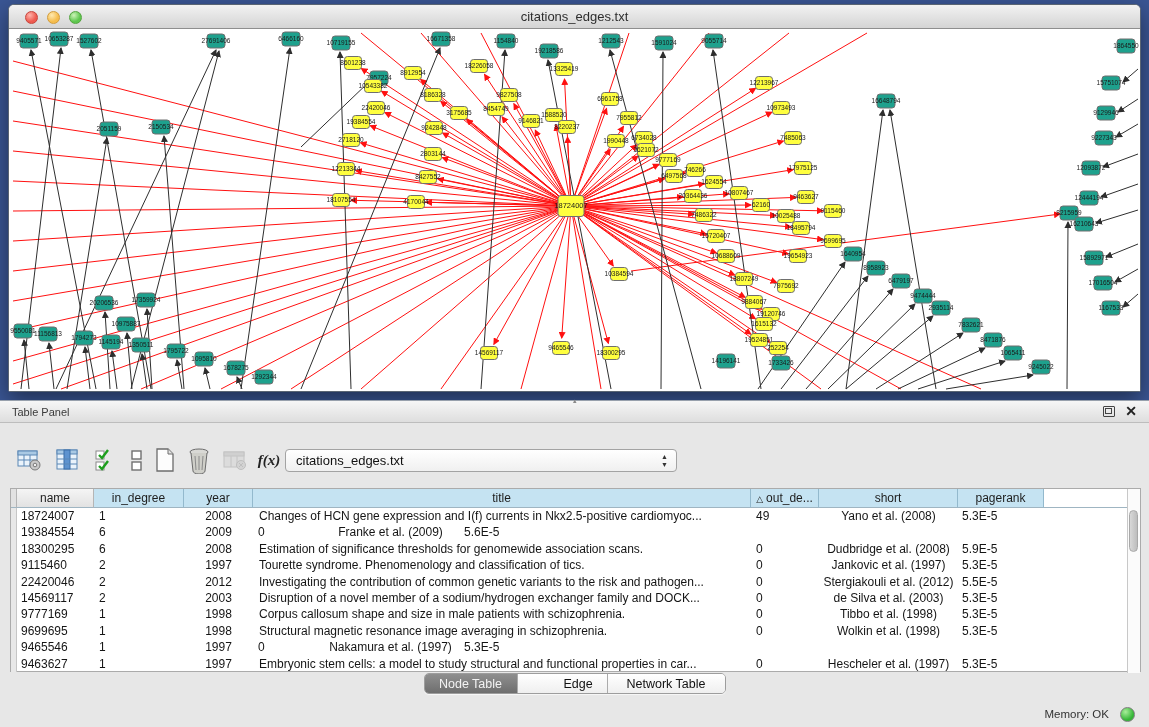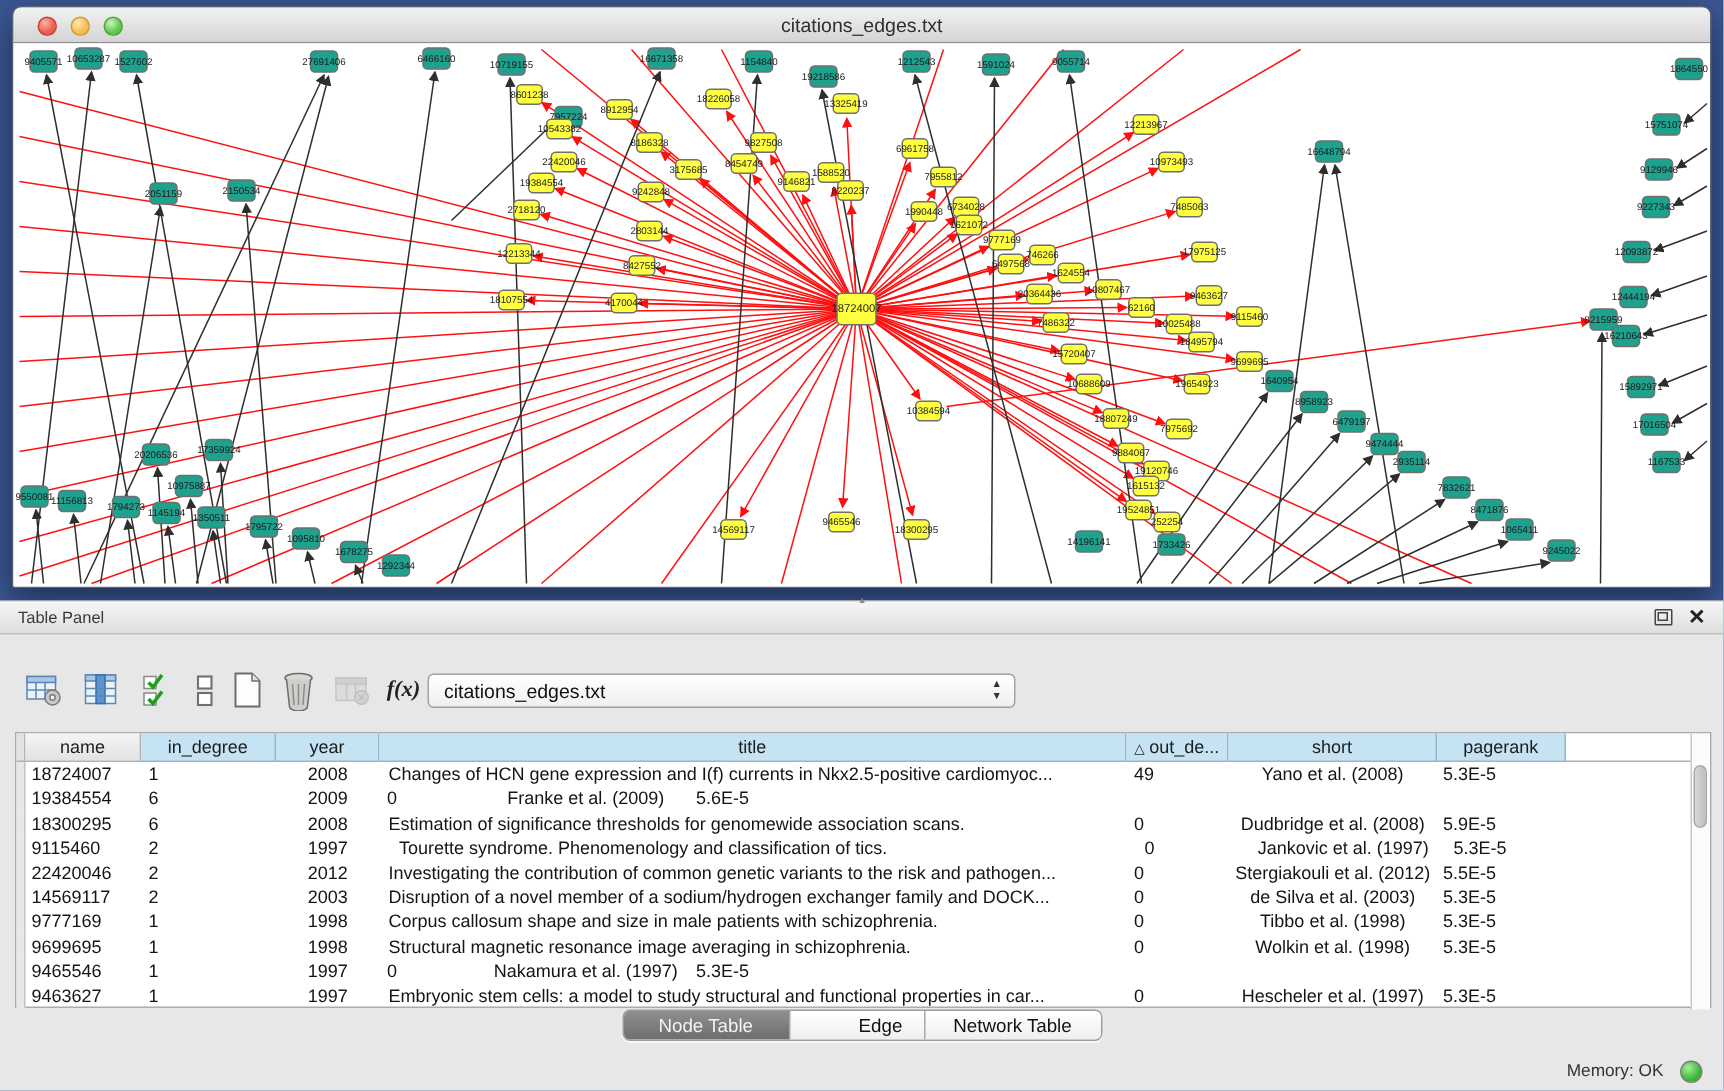--- a/index.html
+++ b/index.html
@@ -774,21 +774,21 @@
           <div class="td" style="width: 498px; padding-left: 6px;">Estimation of significance thresholds for genomewide association scans.</div>
           <div class="td" style="width: 68px; padding-left: 5px;">0</div>
           <div class="td" style="width: 139px; text-align: center;">Dudbridge et al. (2008)</div>
           <div class="td" style="width: 86px; padding-left: 4px;">5.9E-5</div>
         </div>
         <div class="trow">
           <div class="td rowstrip" style="width: 6px;"></div>
           <div class="td" style="width: 77px; padding-left: 4px;">9115460</div>
           <div class="td" style="width: 90px; padding-left: 5px;">2</div>
           <div class="td" style="width: 69px; text-align: center;">1997</div>
-          <div class="td" style="width: 498px; padding-left: 6px; margin-left: 7px;">Tourette syndrome. Phenomenology and classification of tics.</div>
+          <div class="td" style="width: 498px; padding-left: 6px;">Tourette syndrome. Phenomenology and classification of tics.</div>
           <div class="td" style="width: 68px; padding-left: 5px;">0</div>
           <div class="td" style="width: 139px; text-align: center;">Jankovic et al. (1997)</div>
           <div class="td" style="width: 86px; padding-left: 4px;">5.3E-5</div>
         </div>
         <div class="trow">
           <div class="td rowstrip" style="width: 6px;"></div>
           <div class="td" style="width: 77px; padding-left: 4px;">22420046</div>
           <div class="td" style="width: 90px; padding-left: 5px;">2</div>
           <div class="td" style="width: 69px; text-align: center;">2012</div>
           <div class="td" style="width: 498px; padding-left: 6px;">Investigating the contribution of common genetic variants to the risk and pathogen...</div>
@@ -846,21 +846,21 @@
           <div class="td" style="width: 86px; padding-left: 4px;">5.3E-5</div>
         </div>
       </div>
     <div class="sbcol">
       <div class="sbthumb"></div>
     </div>
   </div>
 
   <div class="tabsrow">
     <span class="seg" id="segtabs">
-        <span class="tab sel" style="width: 110px;">Node Table</span>
+        <span class="tab sel" style="width: 92px;">Node Table</span>
         <span class="tab" style="width: 90px; padding-left: 32px;">Edge Table</span>
         <span class="tab" style="width: 118px;">Network Table</span>
       </span>
   </div>
 
   <div class="statusbar">
     <span class="mem">Memory: OK</span>
     <span class="memdot"></span>
   </div>
 </div>

